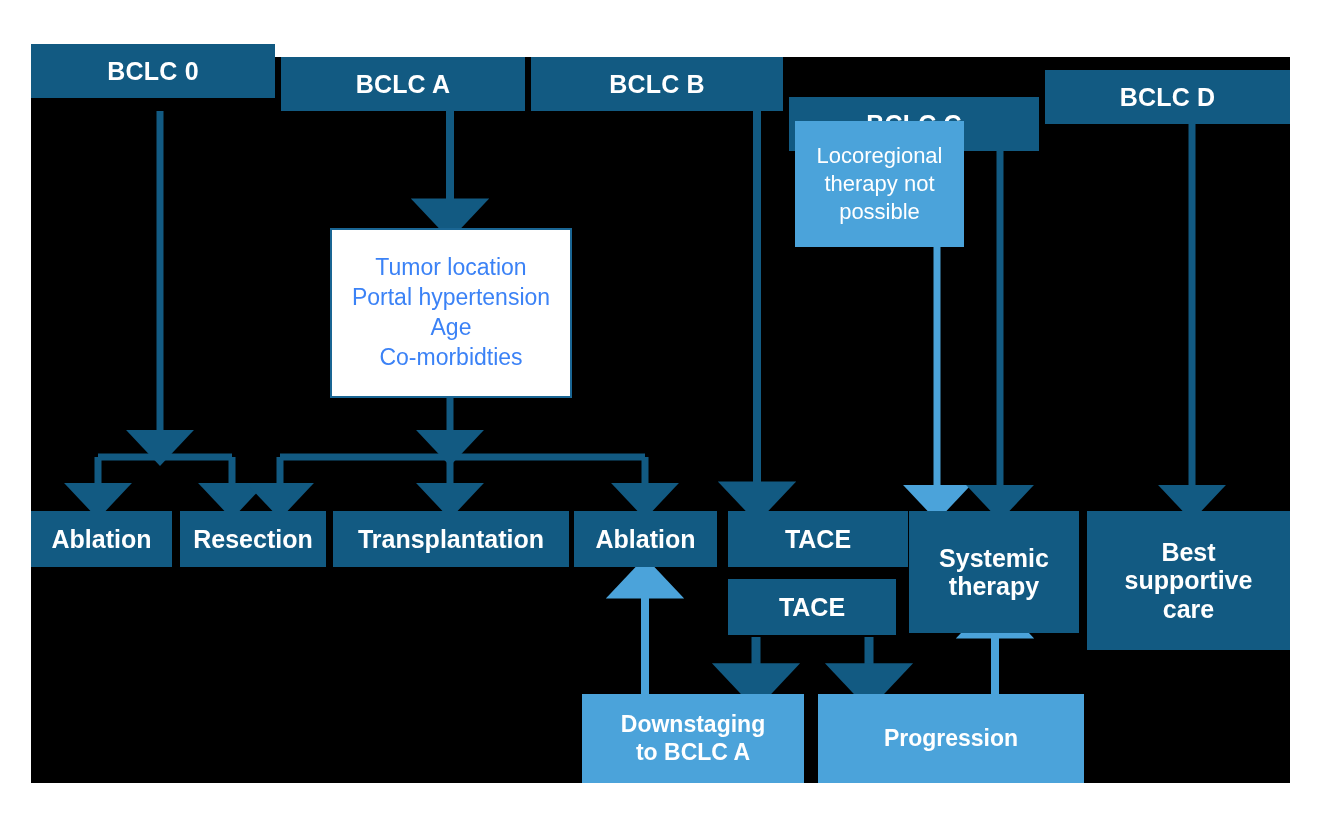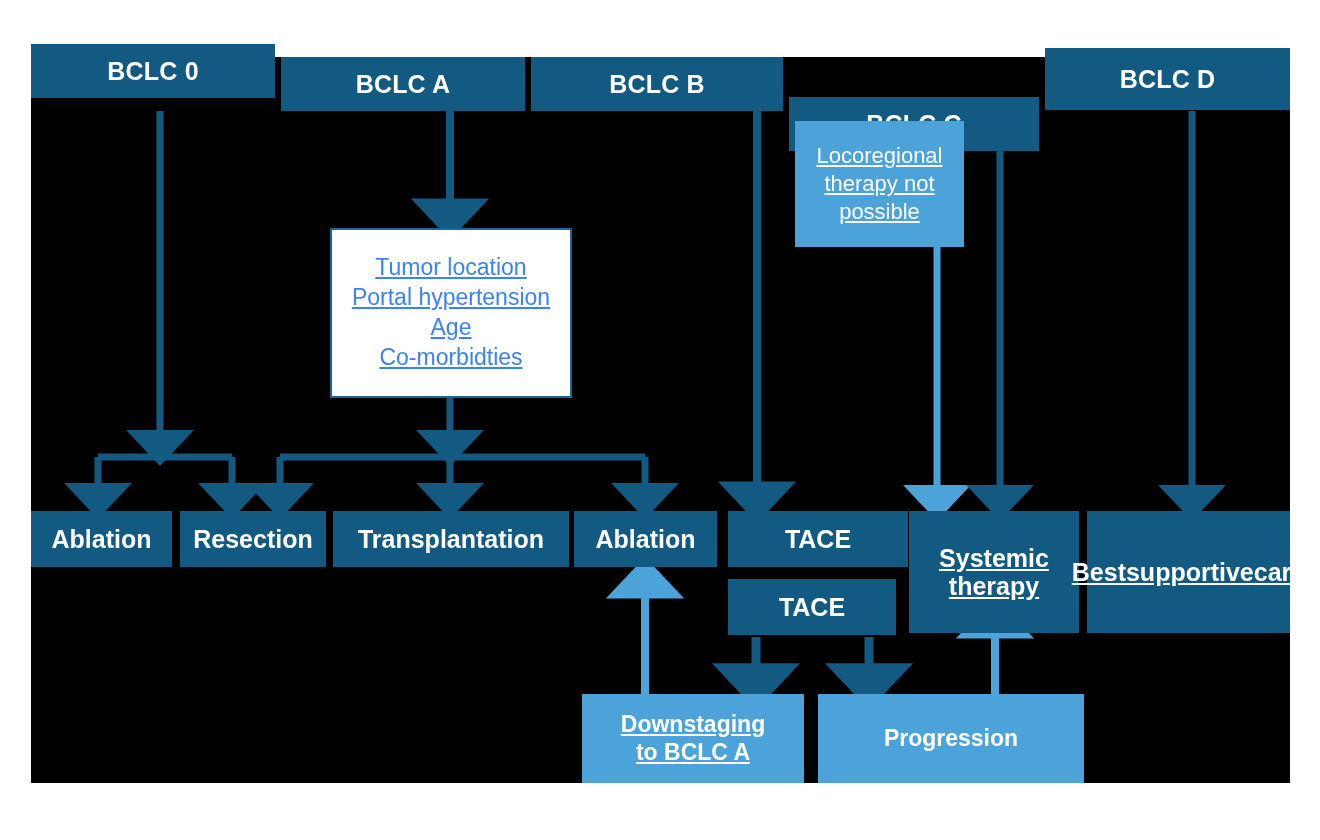--- a/index.html
+++ b/index.html
@@ -74,21 +74,21 @@
   .soft-label {
     font-weight: normal;
     font-size: 22px;
     line-height: 1.28;
   }
   .outcome {
     font-weight: bold;
     font-size: 23px;
     line-height: 1.2;
   }
-  .crit-line { display: block; white-space: nowrap; text-decoration: underline; }
+  .crit-line { display: block; white-space: nowrap; }
 </style>
 </head>
 <body>
 
 <div id="diagram-root">
 
   <div class="canvas"></div>
 
   <svg class="connectors" viewBox="0 0 1320 840" xmlns="http://www.w3.org/2000/svg">
     <defs>
@@ -163,21 +163,21 @@
   </div>
 
   <div class="node node-dark stage-header" style="left:531px; top:57px; width:252px; height:54px;align-items:center;">
     <span>BCLC B</span>
   </div>
 
   <div class="node node-dark stage-header" style="left:789px; top:57px; width:250px; height:54px;margin-top:40px;">
     <span>BCLC C</span>
   </div>
 
-  <div class="node node-dark stage-header" style="left:1045px; top:48px; width:245px; height:62px;">
+  <div class="node node-dark stage-header" style="left:1045px; top:70px; width:245px; height:54px;">
     <span>BCLC D</span>
   </div>
 
   <div class="node node-light soft-label" style="left:795px; top:121px; width:169px; height:126px; flex-direction:column;">
     <span class="crit-line">Locoregional</span>
     <span class="crit-line">therapy not</span>
     <span class="crit-line">possible</span>
   </div>
 
   <div class="node node-white criteria" style="left:330px; top:228px; width:242px; height:170px;">
@@ -209,21 +209,21 @@
 
   <div class="node node-dark treatment" style="left:728px; top:579px; width:168px; height:56px;">
     <span>TACE</span>
   </div>
 
   <div class="node node-dark treatment" style="left:909px; top:511px; width:170px; height:122px; flex-direction:column;">
     <span class="crit-line">Systemic</span>
     <span class="crit-line">therapy</span>
   </div>
 
-  <div class="node node-dark treatment" style="left:1087px; top:511px; width:203px; height:122px; flex-direction:row;">
+  <div class="node node-dark treatment" style="left:1087px; top:511px; width:203px; height:139px; flex-direction:column;">
     <span class="crit-line">Best</span>
     <span class="crit-line">supportive</span>
     <span class="crit-line">care</span>
   </div>
 
   <div class="node node-light outcome" style="left:582px; top:694px; width:222px; height:89px; flex-direction:column;">
     <span class="crit-line">Downstaging</span>
     <span class="crit-line">to BCLC A</span>
   </div>
 

